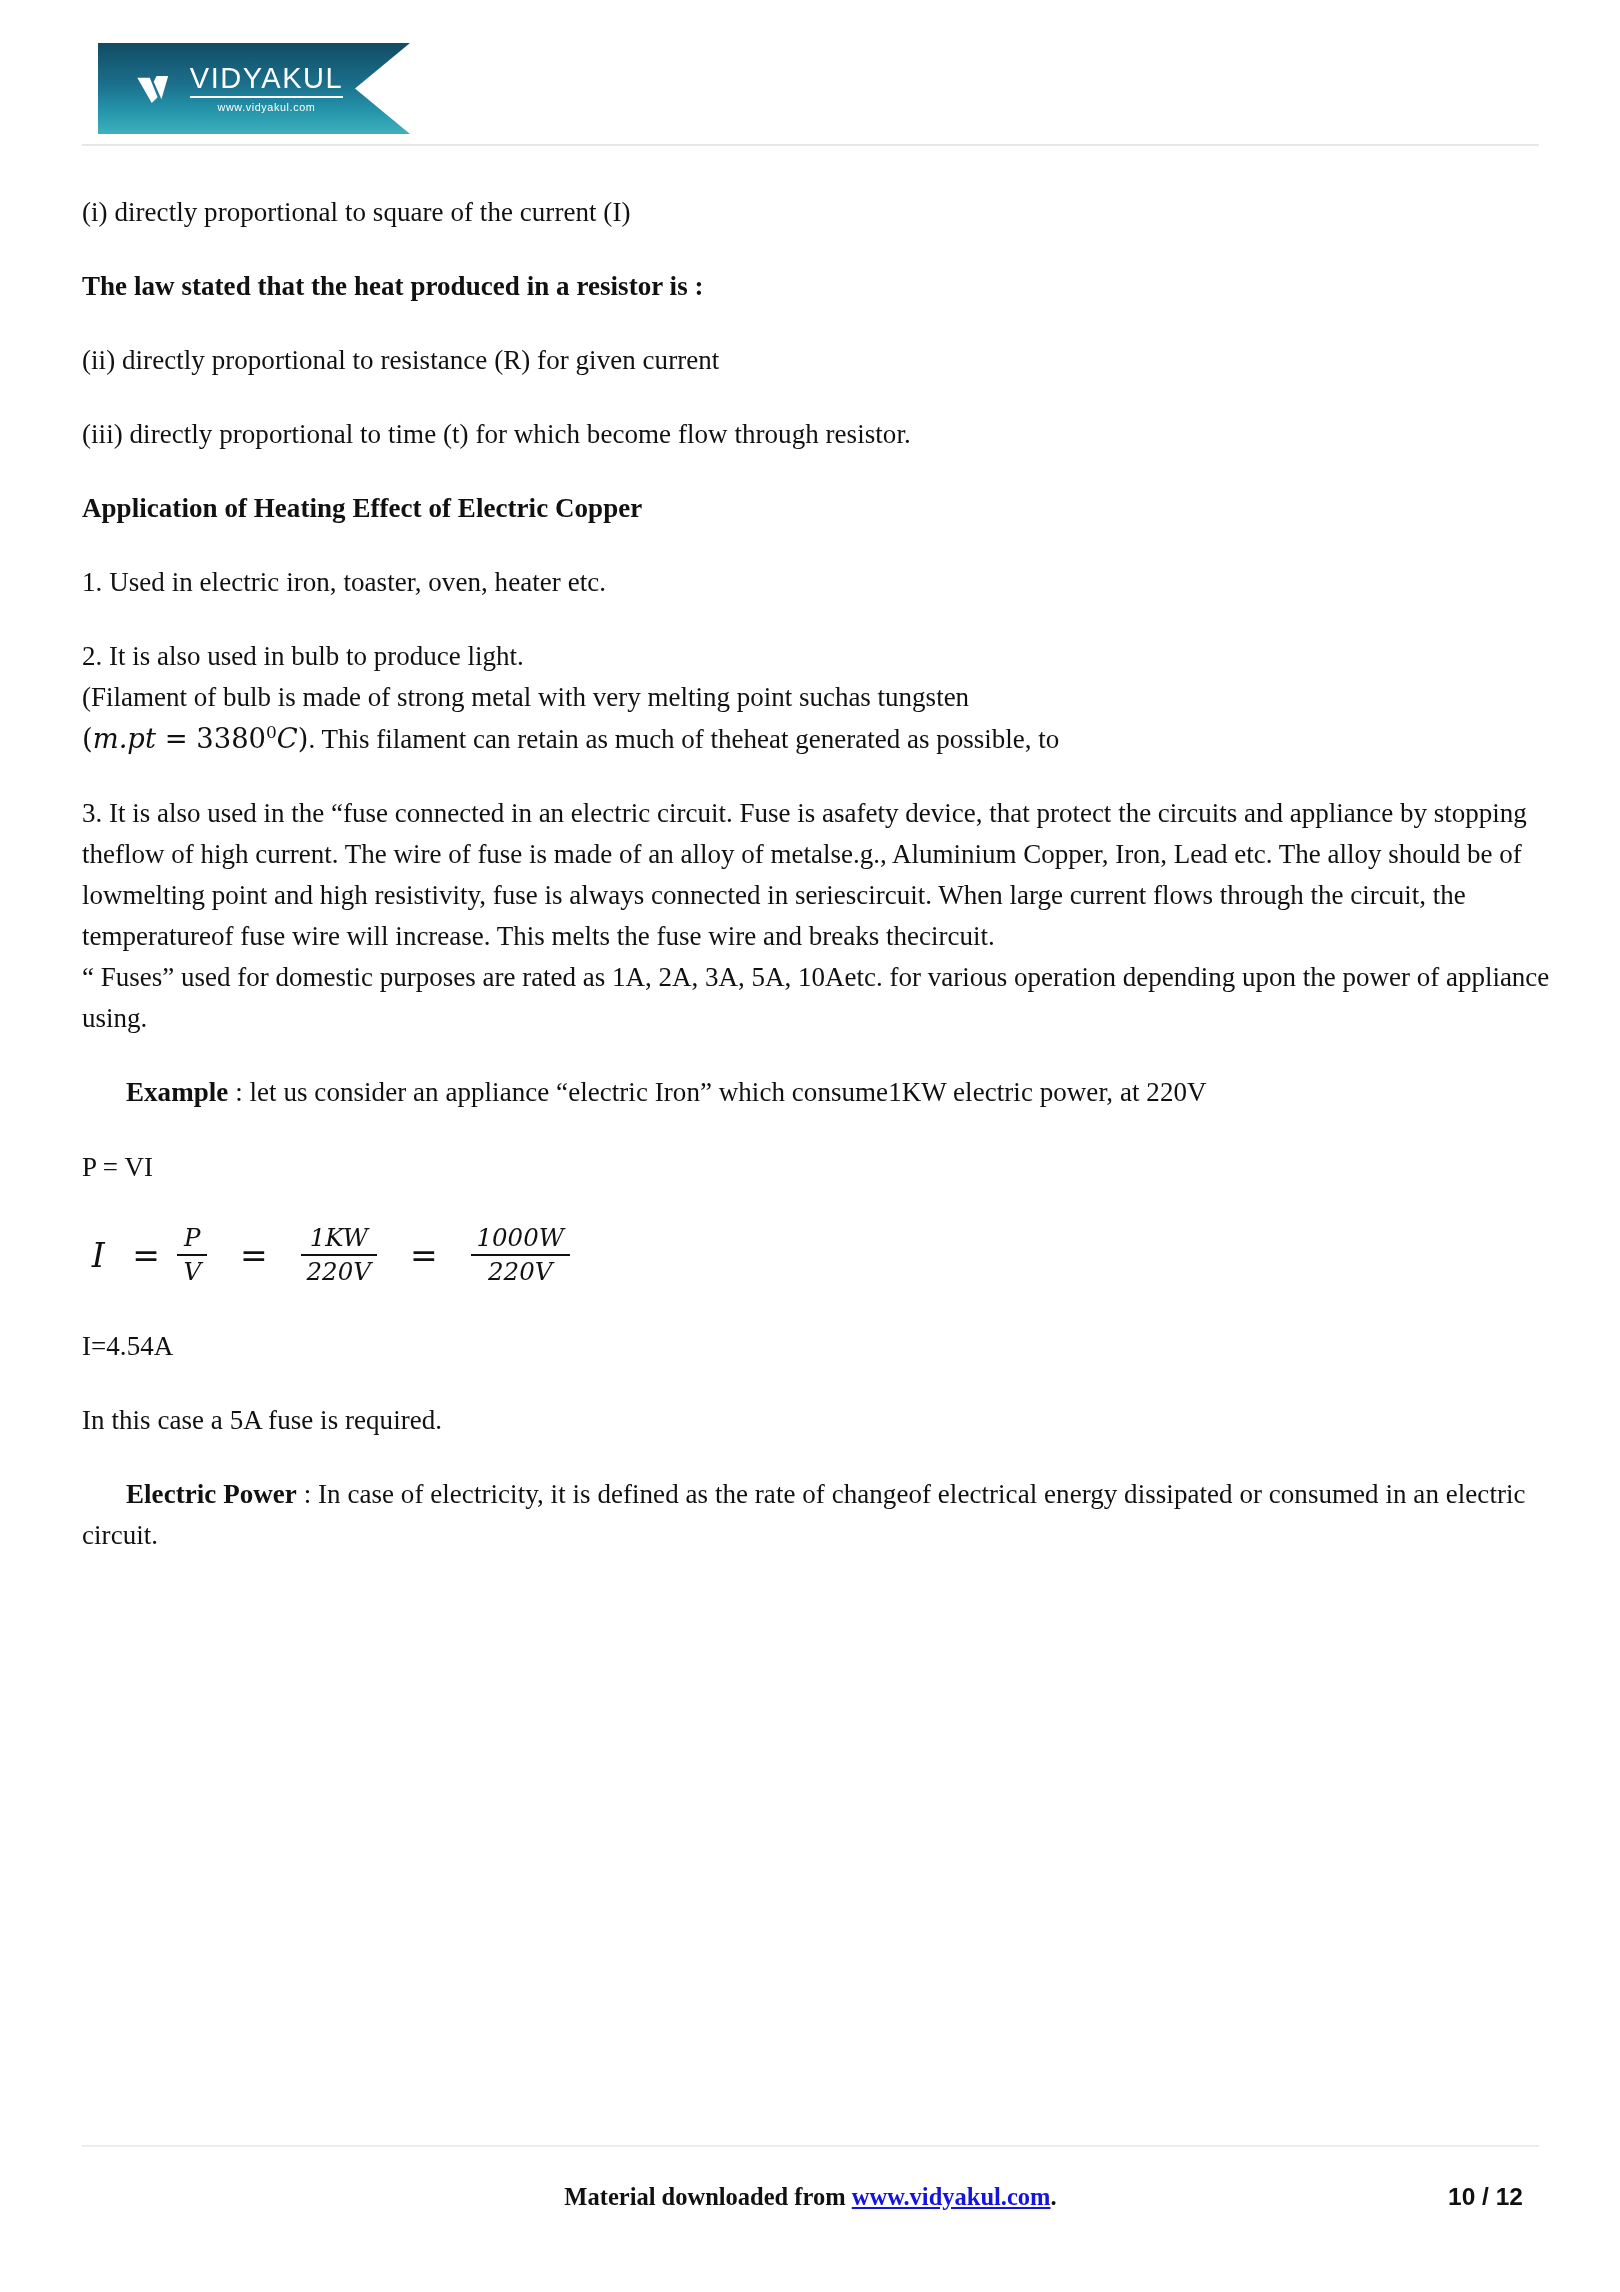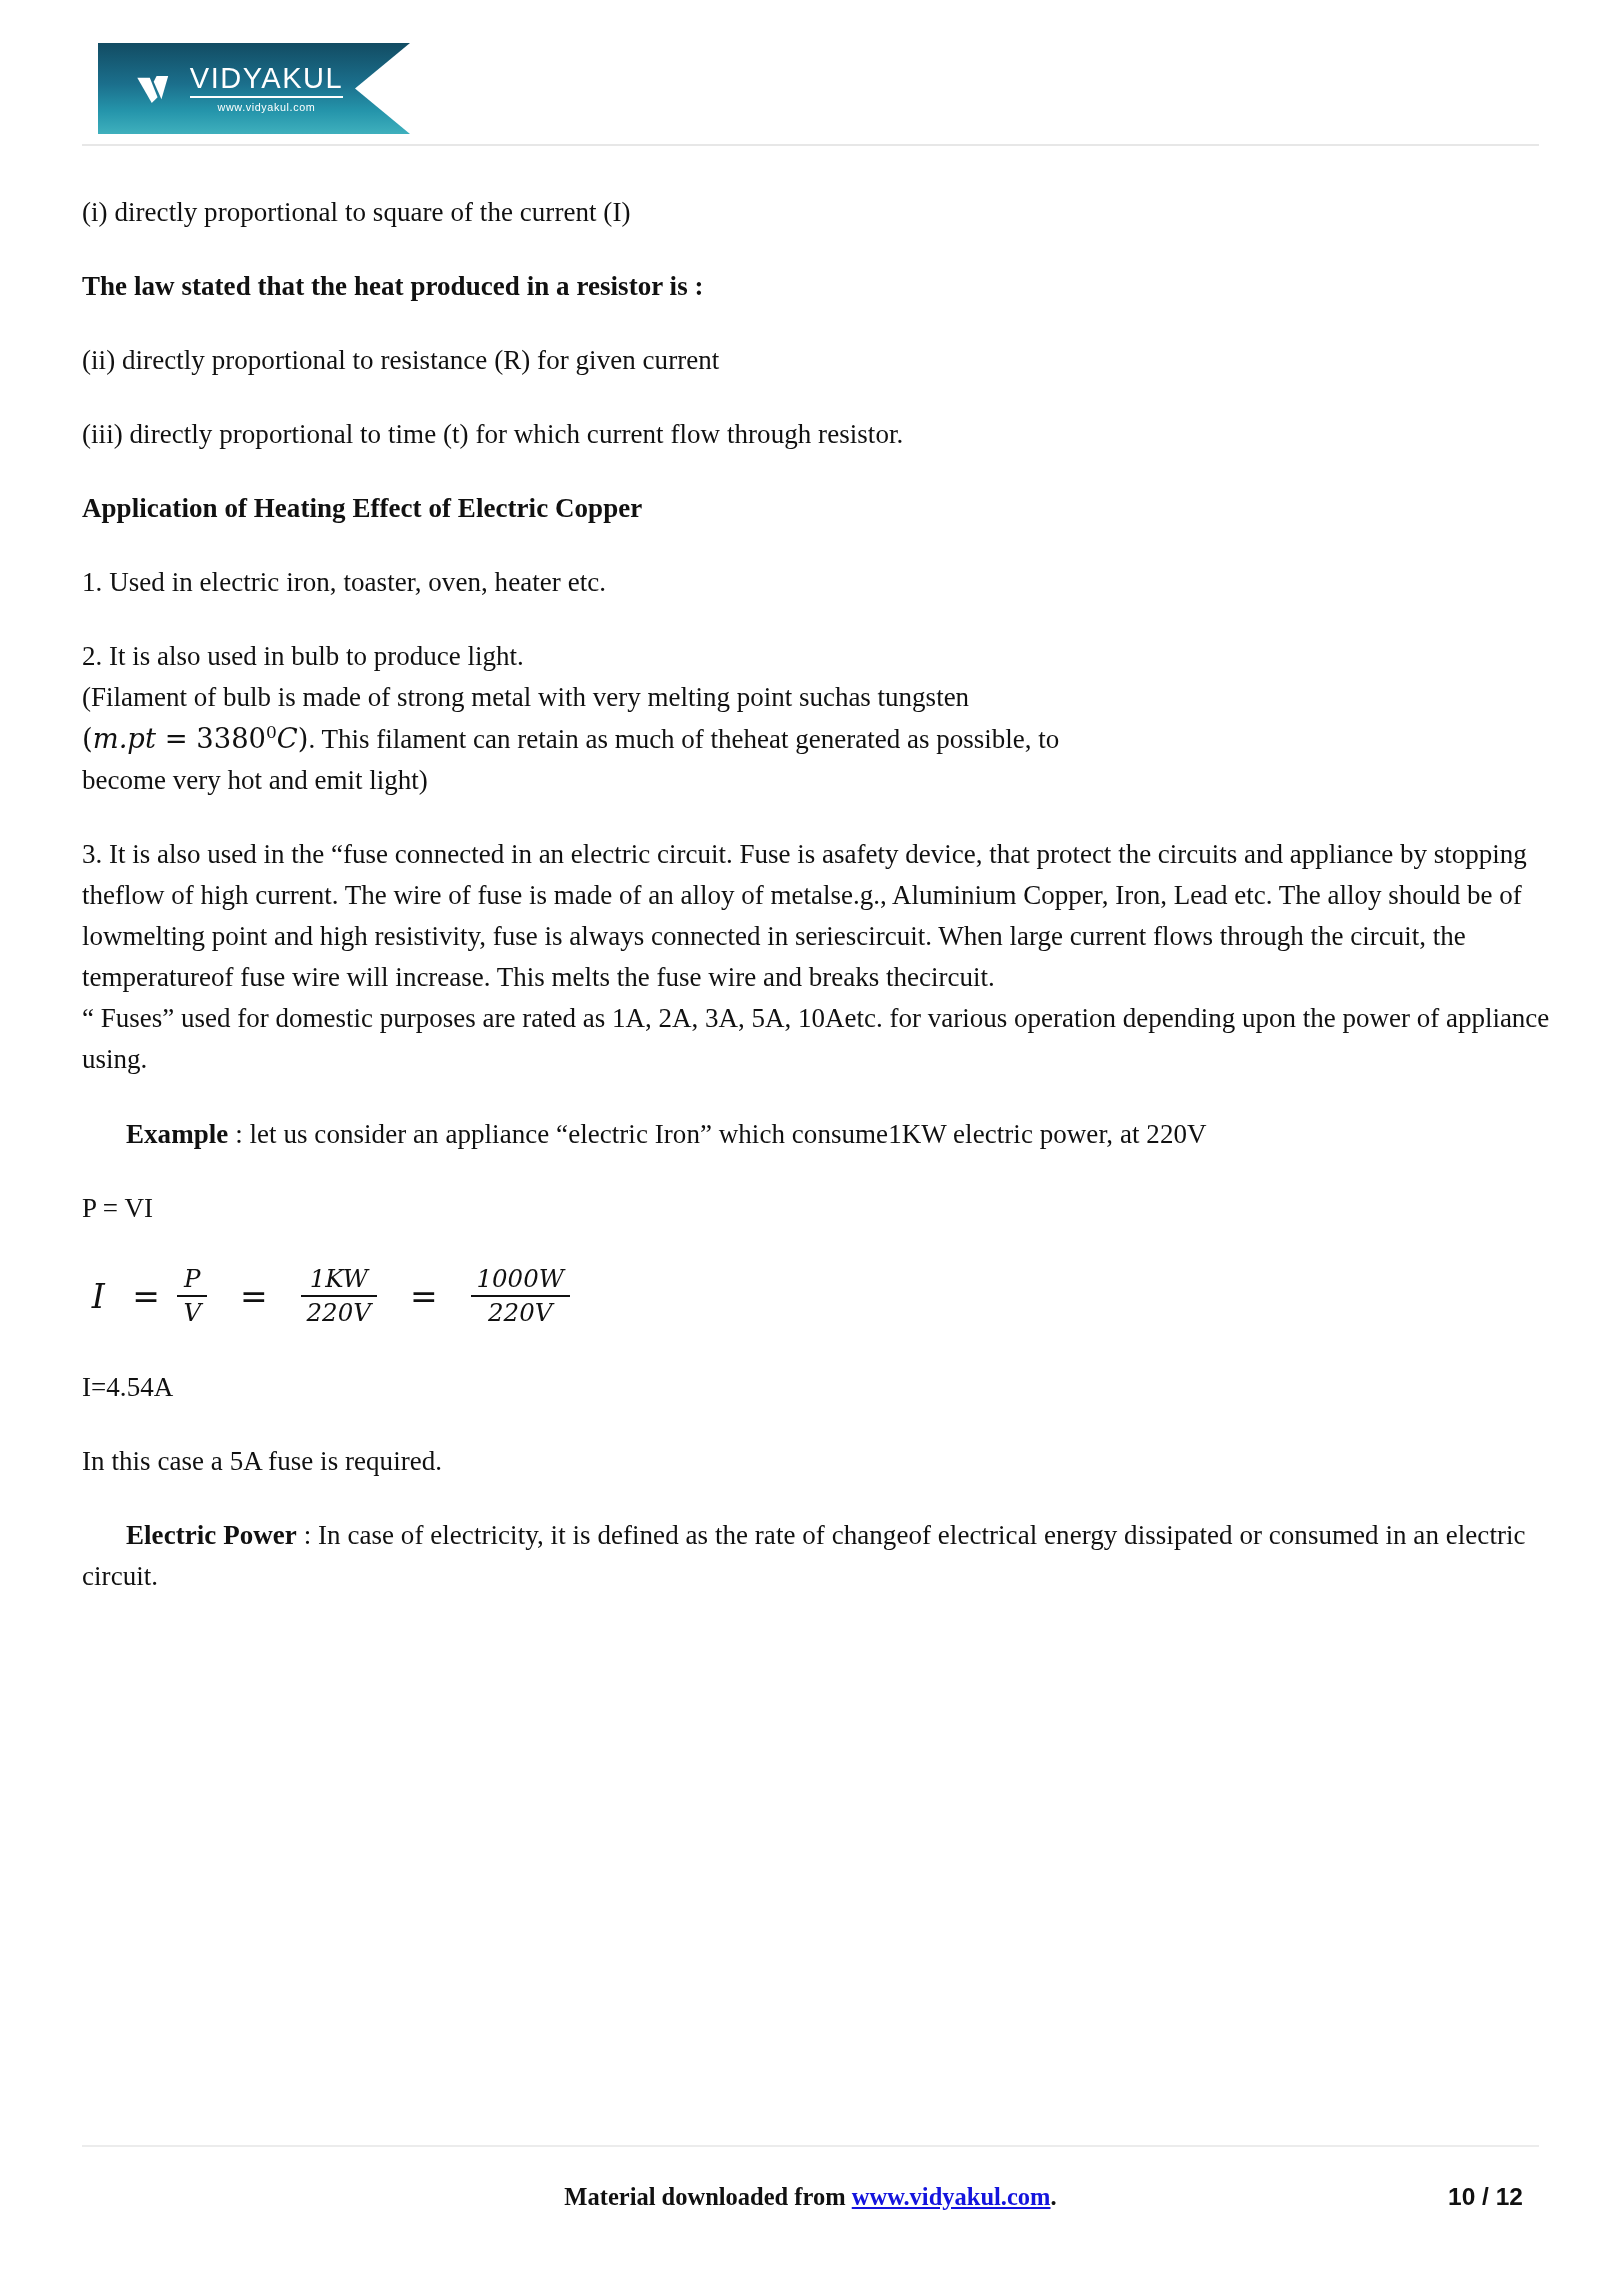--- a/index.html
+++ b/index.html
@@ -256,31 +256,30 @@
     </div>
     <div class="header-rule"></div>
   </div>
 
   <div class="content">
 
     <p class="para">(i) directly proportional to square of the current (I)</p>
 
     <p class="para heading">The law stated that the heat produced in a resistor is :</p>
     <p class="para">(ii) directly proportional to resistance (R) for given current</p>
-    <p class="para">(iii) directly proportional to time (t) for which current flow through resistor.</p>
+    <p class="para">(iii) directly proportional to time (t) for which become flow through resistor.</p>
 
     <p class="para heading">Application of Heating Effect of Electric Copper</p>
 
     <p class="para">1. Used in electric iron, toaster, oven, heater etc.</p>
 
     <div class="block">
       <p class="line">2. It is also used in bulb to produce light.</p>
       <p class="line">(Filament of bulb is made of strong metal with very melting point suchas tungsten</p>
       <p class="line"><span class="math"><span class="num">(</span><span>m.pt</span> <span class="num">=</span> <span class="num">3380</span><sup>0</sup><span>C</span><span class="num">)</span></span><span>. This filament can retain as much of theheat generated as possible, to</span></p>
-      <p class="line">become very hot and emit light)</p>
     </div>
 
     <div class="block">
       <p class="line">3. It is also used in the “fuse connected in an electric circuit. Fuse is asafety device, that protect the circuits and appliance by stopping theflow of high current. The wire of fuse is made of an alloy of metalse.g., Aluminium Copper, Iron, Lead etc. The alloy should be of lowmelting point and high resistivity, fuse is always connected in seriescircuit. When large current flows through the circuit, the temperatureof fuse wire will increase. This melts the fuse wire and breaks thecircuit.</p>
       <p class="line">“ Fuses” used for domestic purposes are rated as 1A, 2A, 3A, 5A, 10Aetc. for various operation depending upon the power of appliance using.</p>
     </div>
 
     <p class="para"><span class="bold">Example</span><span> : let us consider an appliance “electric Iron” which consume1KW electric power, at 220V</span></p>
 
     <p class="para tight">P = VI</p>

